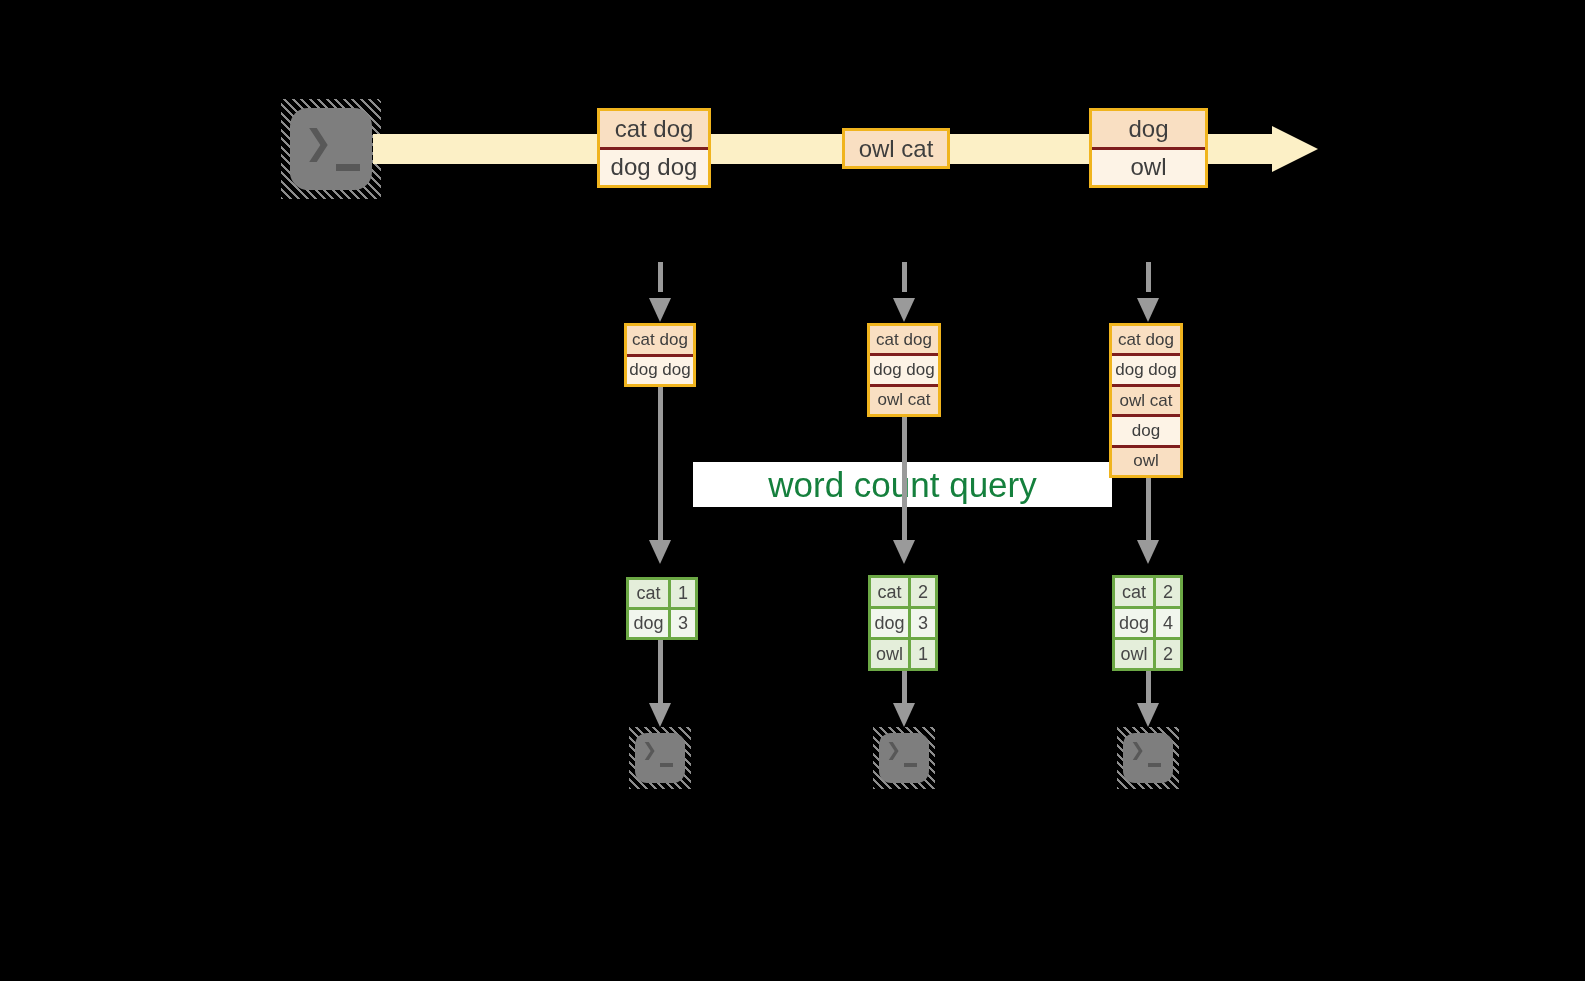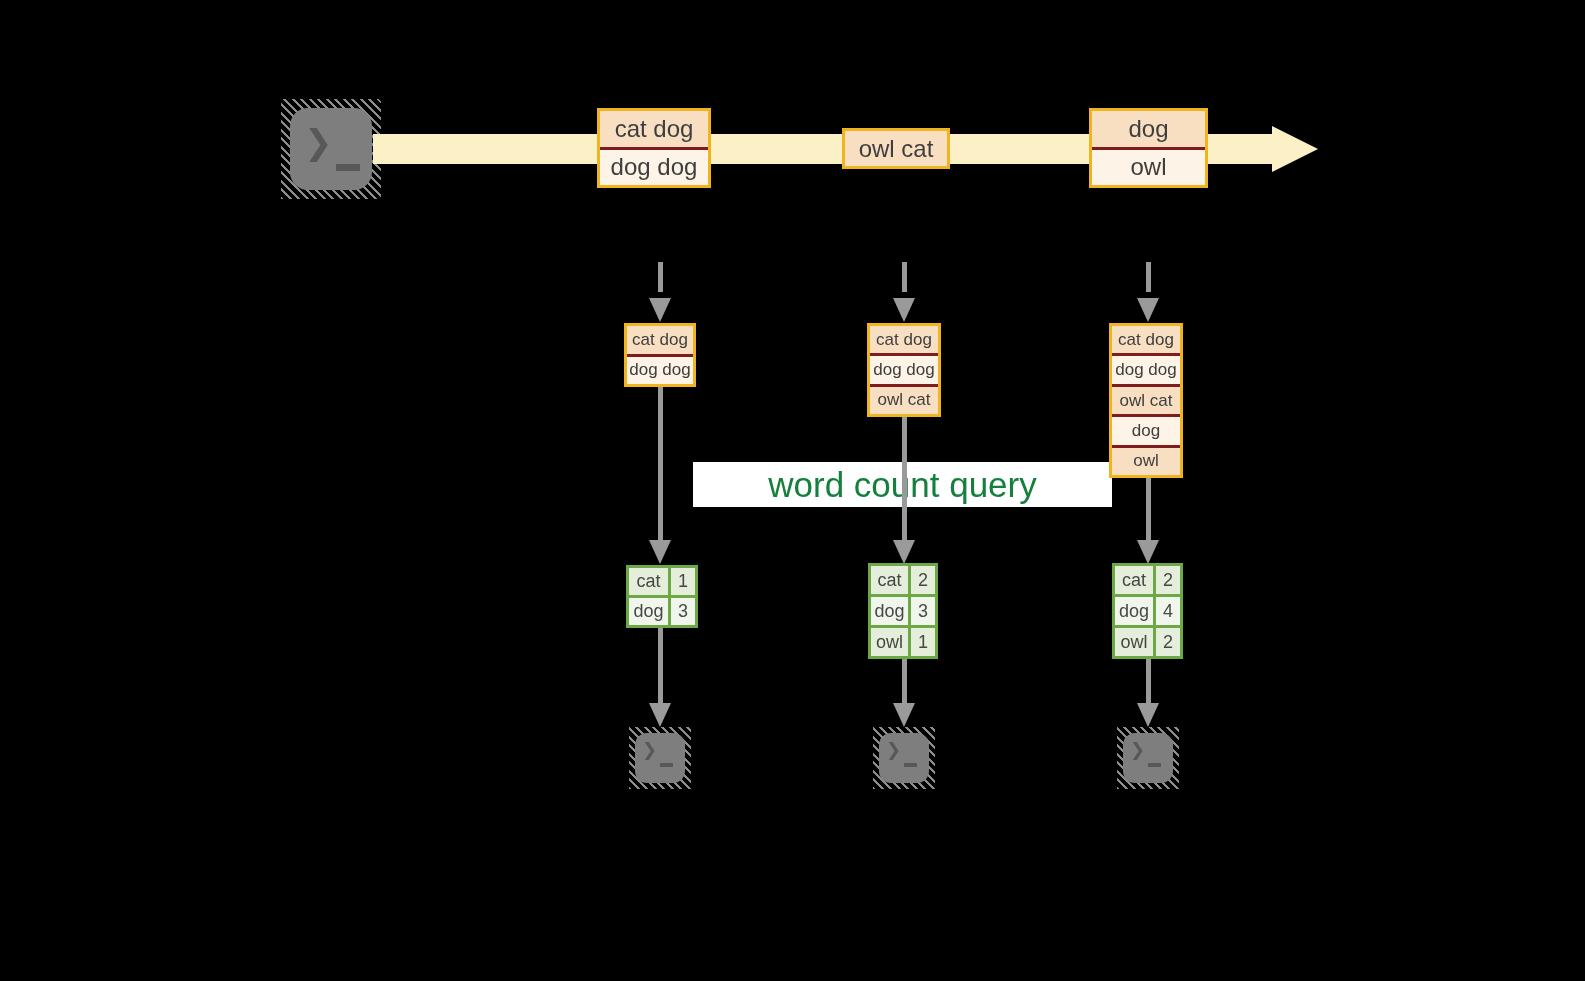--- a/index.html
+++ b/index.html
@@ -41,21 +41,21 @@
   .ahead{position:absolute;width:0;height:0;border-left:11px solid transparent;
          border-right:11px solid transparent;border-top:24px solid #9a9a9a;z-index:2;}
 
   
   .banner{position:absolute;left:693px;top:462px;width:419px;height:45px;background:#ffffff;
           z-index:1;display:flex;align-items:center;justify-content:center;
           font-size:35px;color:#15803d;}
 
   
   .gtable{position:absolute;box-sizing:border-box;border:3px solid #6ca845;display:flex;
-          flex-direction:column;z-index:3;background:#6ca845;}
+          flex-direction:column;z-index:3;background:#6ca845;margin-top:12px;}
   .grow{flex:1;display:flex;border-top:3px solid #6ca845;}
   .grow:first-child{border-top:none;}
   .gword{flex:1;display:flex;align-items:center;justify-content:center;font-size:18px;
          color:#474747;border-right:3px solid #6ca845;}
   .gcount{width:24px;display:flex;align-items:center;justify-content:center;font-size:18px;
           color:#474747;}
   .grow.dark .gword,.grow.dark .gcount{background:#e4eeda;}
   .grow.light .gword,.grow.light .gcount{background:#f1f6ed;}
 </style>
 </head>

